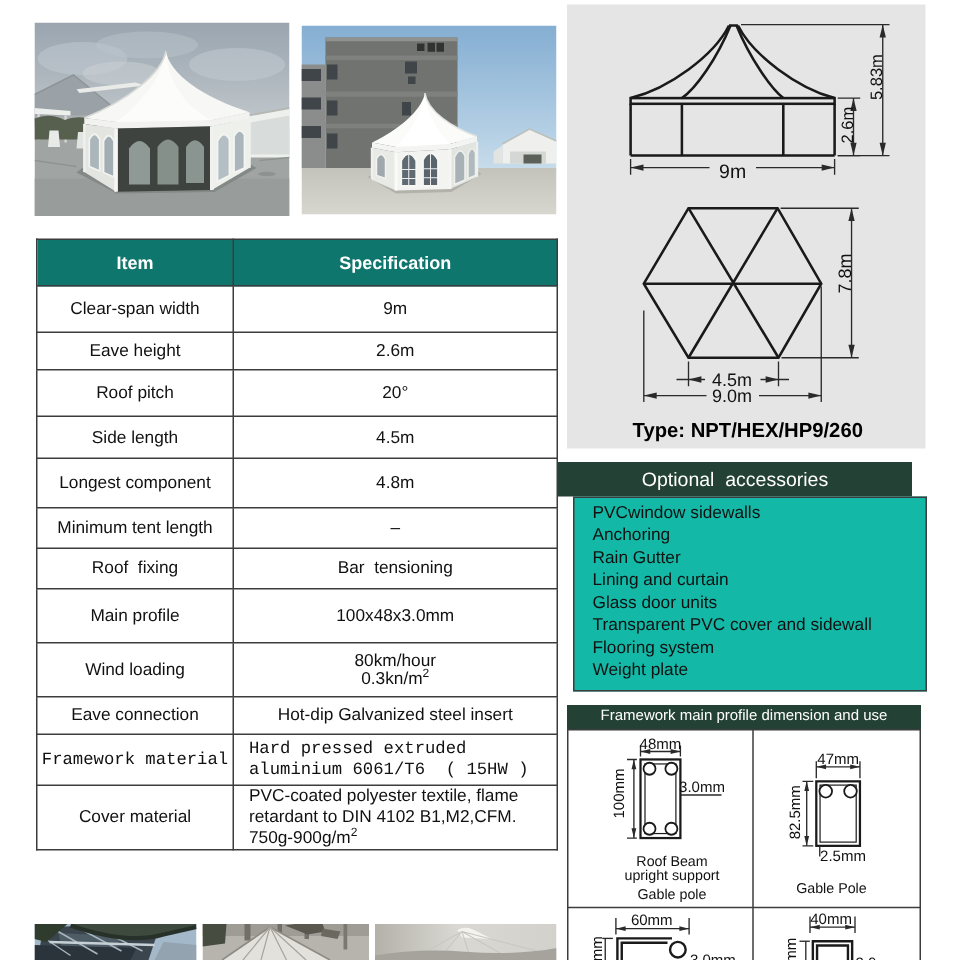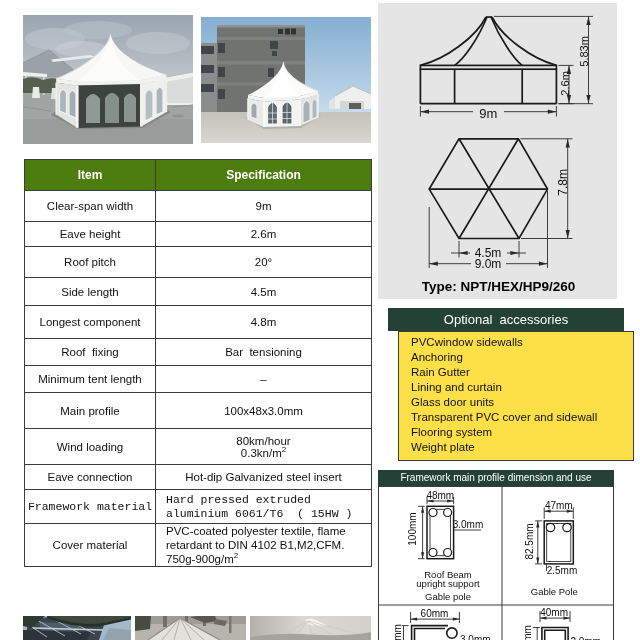--- a/index.html
+++ b/index.html
@@ -2,21 +2,21 @@
 <html><head>
 <meta charset="utf-8">
 <style>
   html,body{margin:0;padding:0;}
   body{width:640px;height:640px;position:relative;background:#fff;
        font-family:"Liberation Sans", sans-serif;overflow:hidden;}
   .abs{position:absolute;}
   table.spec{border-collapse:collapse;table-layout:fixed;}
   table.spec td,table.spec th{border:1px solid #3c3c3c;font-size:11.5px;color:#111;
        text-align:center;vertical-align:middle;padding:0;}
-  table.spec th{background:#4d7c0f;color:#fff;font-size:12px;font-weight:bold;}
+  table.spec th{background:#0f766e;color:#fff;font-size:12px;font-weight:bold;}
   .leftcell{text-align:left !important;padding-left:10px !important;line-height:14px;}
   sup{line-height:0;}
   .gbar{background:#234135;color:#fff;text-align:center;}
 </style>
 </head>
 <body>
 
 <div class="abs" style="left:23px;top:15px;width:170px;height:129px;">
 <svg width="170" height="129" viewBox="0 0 170 129">
   <defs>
@@ -269,26 +269,26 @@
         </tr>
   <tr style="height:28px;">
           <td>Side length</td>
           <td>4.5m</td>
         </tr>
   <tr style="height:33px;">
           <td>Longest component</td>
           <td>4.8m</td>
         </tr>
   <tr style="height:27px;">
+          <td>Minimum tent length</td>
+          <td>–</td>
+        </tr>
+  <tr style="height:27px;">
           <td>Roof&nbsp; fixing</td>
           <td>Bar&nbsp; tensioning</td>
-        </tr>
-  <tr style="height:27px;">
-          <td>Minimum tent length</td>
-          <td>–</td>
         </tr>
   <tr style="height:36px;">
           <td>Main profile</td>
           <td>100x48x3.0mm</td>
         </tr>
   <tr style="height:36px;">
           <td>Wind loading</td>
           <td>80km/hour<br>0.3kn/m<sup style="font-size:8px">2</sup></td>
         </tr>
   <tr style="height:25px;">
@@ -300,23 +300,23 @@
           <td class="leftcell">Hard pressed extruded<br>aluminium 6061/T6&nbsp; ( 15HW )</td>
         </tr>
   <tr style="height:39px;">
           <td>Cover material</td>
           <td class="leftcell">PVC-coated polyester textile, flame<br>retardant to DIN 4102 B1,M2,CFM.<br>750g-900g/m<sup style="font-size:8px">2</sup></td>
         </tr>
 </tbody>
     </table>
 </div>
 
-<div class="abs gbar" style="left:388px;top:308px;width:236px;height:23px;font-size:13px;line-height:23px;">Optional&nbsp; accessories</div>
-
-<div class="abs" style="left:398px;top:331px;width:234px;height:128px;border:1px solid #3c3c3c;background:#fde047;
+<div class="abs gbar" style="left:372px;top:308px;width:236px;height:23px;font-size:13px;line-height:23px;">Optional&nbsp; accessories</div>
+
+<div class="abs" style="left:382px;top:331px;width:234px;height:128px;border:1px solid #3c3c3c;background:#14b8a6;
      font-size:11.5px;color:#111;">
   <div style="padding:3px 0 0 12px;line-height:15px;">
     PVCwindow sidewalls<br>
     Anchoring<br>
     Rain Gutter<br>
     Lining and curtain<br>
     Glass door units<br>
     Transparent PVC cover and sidewall<br>
     Flooring system<br>
     Weight plate

